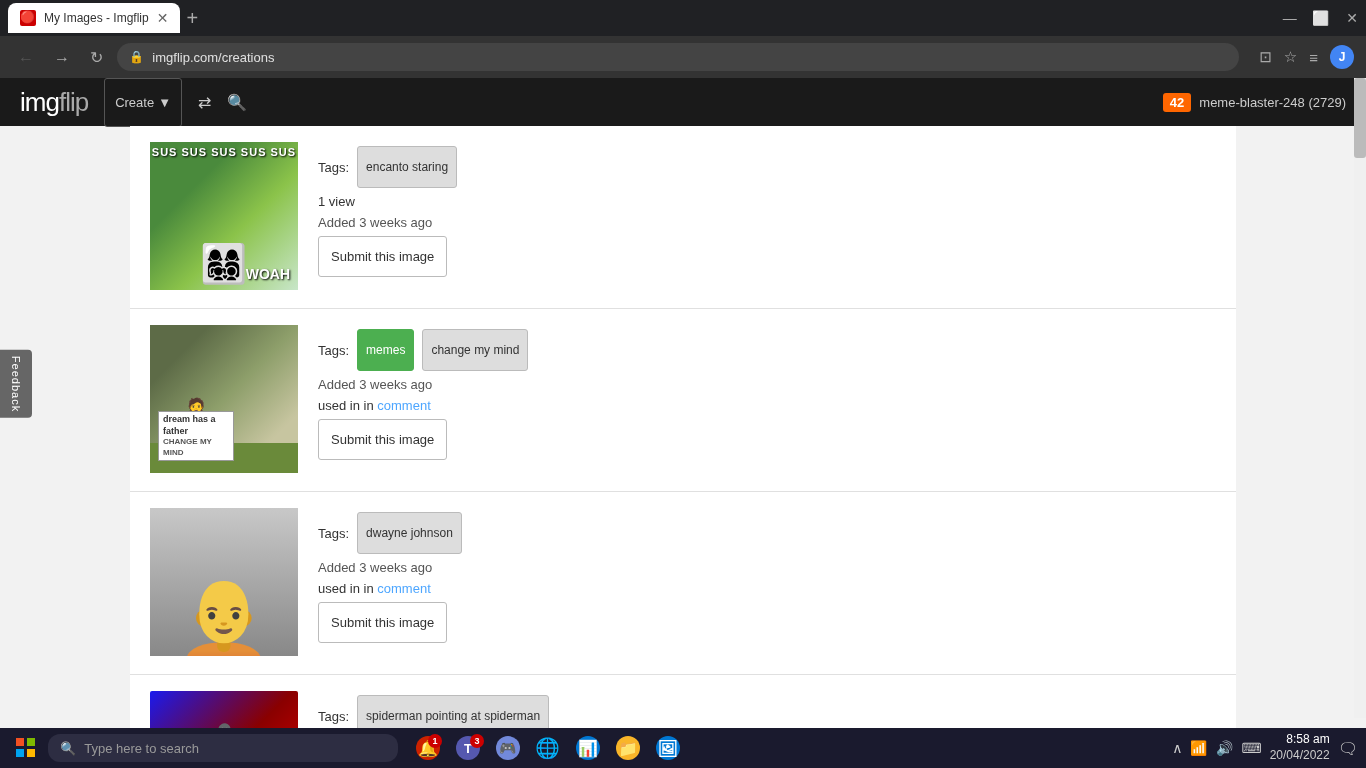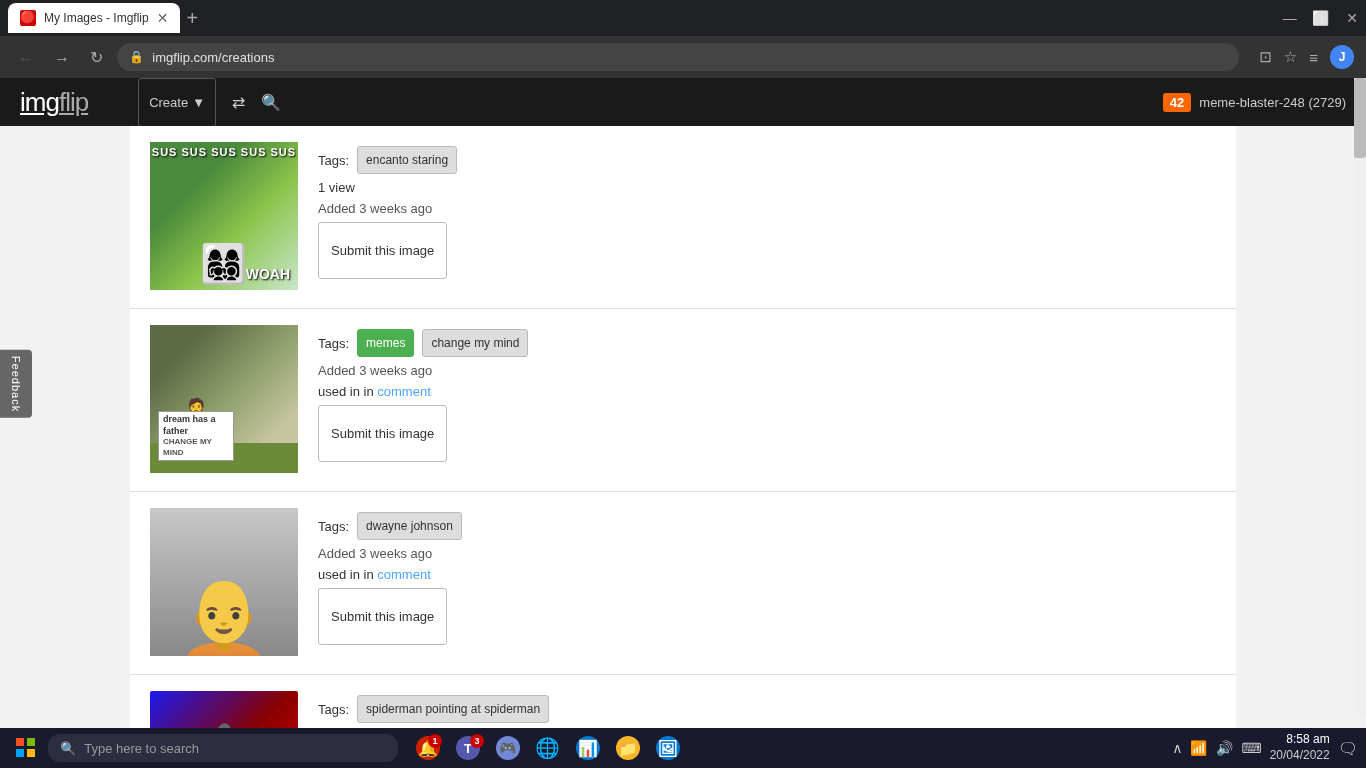--- a/index.html
+++ b/index.html
@@ -112,33 +112,32 @@
       align-items: center;
       padding: 0 20px;
       gap: 16px;
     }
     .imgflip-logo {
       font-size: 26px;
       color: #fff;
       font-weight: 300;
       letter-spacing: -1px;
     }
-    .imgflip-logo span { color: #aaa; text-decoration: underline; }
+    .imgflip-logo span { color: #aaa; }
     .create-btn {
       background: transparent;
       border: 1px solid #555;
       color: #ccc;
       border-radius: 3px;
       padding: 16px 10px;
       font-size: 13px;
       cursor: pointer;
       display: flex;
       align-items: center;
       gap: 4px;
-      margin-left: 34px;
     }
     .shuffle-icon { color: #ccc; font-size: 16px; }
     .search-icon-header { color: #ccc; font-size: 16px; }
     .header-right {
       margin-left: auto;
       display: flex;
       align-items: center;
       gap: 8px;
     }
     .points-badge {
@@ -265,21 +264,21 @@
       gap: 8px;
     }
     .tags-label {
       color: #333;
       font-size: 13px;
     }
     .tag {
       background: #ddd;
       border: 1px solid #bbb;
       border-radius: 3px;
-      padding: 6px 8px;
+      padding: 13px 8px;
       font-size: 12px;
       color: #333;
       cursor: pointer;
     }
     .tag.green { background: #4caf50; color: #fff; border-color: #4caf50; }
     .views-text {
       color: #333;
       font-size: 13px;
     }
     .added-text {
@@ -291,21 +290,21 @@
       color: #333;
     }
     .used-in a {
       color: #4da6ff;
       text-decoration: none;
     }
     .submit-btn {
       background: #fff;
       border: 1px solid #bbb;
       border-radius: 3px;
-      padding: 20px 12px;
+      padding: 12px 12px;
       font-size: 13px;
       color: #333;
       cursor: pointer;
       width: fit-content;
     }
 
     
     .scrollbar-track {
       position: fixed;
       right: 0;

